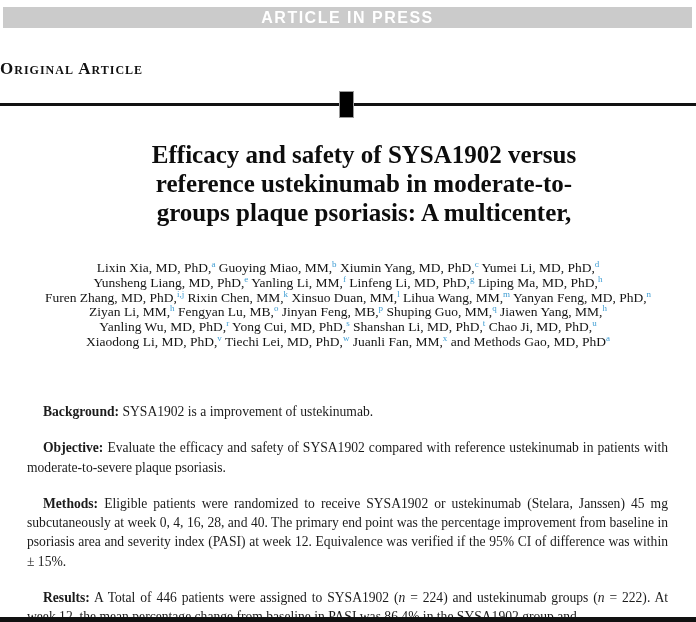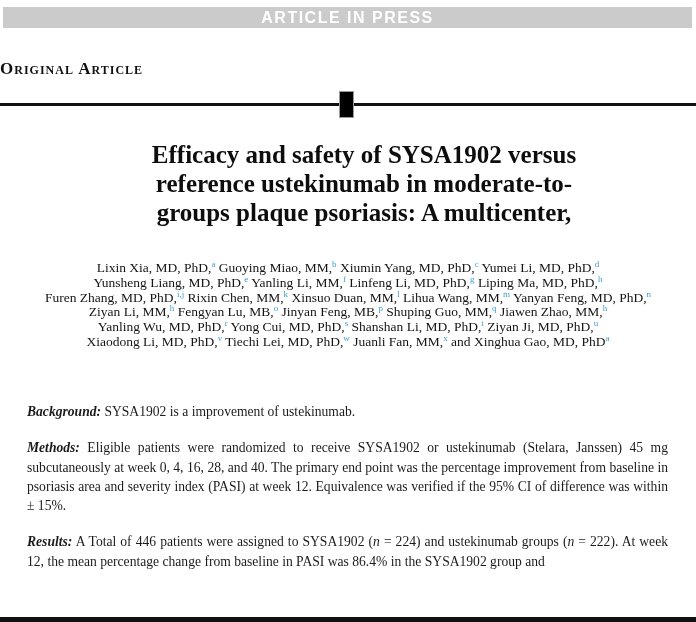--- a/index.html
+++ b/index.html
@@ -47,21 +47,21 @@
   .authors sup{
     font-size:9px;line-height:0;vertical-align:super;
   }
   .abstract{
     position:absolute;top:402px;left:27px;width:641px;
     font-size:13.6px;line-height:19.3px;
     text-align:justify;
     color:#1b1b1b;
   }
   .abstract p{margin:0 0 17px 0;}
-  .abstract .label{font-weight:bold;font-style:italic;}
+  .abstract .label{font-weight:bold;margin-left:16px;}
   .abstract .it{font-style:italic;}
   .bottom-bar{position:absolute;bottom:0;left:0;right:0;height:5px;background:#111111;}
 </style>
 </head>
 <body>
 
 <div class="page">
 
   <div class="banner">
     <span>ARTICLE IN PRESS</span>
@@ -77,26 +77,27 @@
   <h1 class="title">
       <div>Efficacy and safety of SYSA1902 versus</div>
       <div>reference ustekinumab in moderate-to-</div>
       <div>groups plaque psoriasis: A multicenter,</div>
     </h1>
 
   <div class="authors">
       <div><span>Lixin Xia, MD, PhD,</span><sup style="color: rgb(63, 157, 211);">a</sup> <span>Guoying Miao, MM,</span><sup style="color: rgb(63, 157, 211);">b</sup> <span>Xiumin Yang, MD, PhD,</span><sup style="color: rgb(63, 157, 211);">c</sup> <span>Yumei Li, MD, PhD,</span><sup style="color: rgb(63, 157, 211);">d</sup></div>
       <div><span>Yunsheng Liang, MD, PhD,</span><sup style="color: rgb(63, 157, 211);">e</sup> <span>Yanling Li, MM,</span><sup style="color: rgb(63, 157, 211);">f</sup> <span>Linfeng Li, MD, PhD,</span><sup style="color: rgb(63, 157, 211);">g</sup> <span>Liping Ma, MD, PhD,</span><sup style="color: rgb(63, 157, 211);">h</sup></div>
       <div><span>Furen Zhang, MD, PhD,</span><sup style="color: rgb(63, 157, 211);">i,j</sup> <span>Rixin Chen, MM,</span><sup style="color: rgb(63, 157, 211);">k</sup> <span>Xinsuo Duan, MM,</span><sup style="color: rgb(63, 157, 211);">l</sup> <span>Lihua Wang, MM,</span><sup style="color: rgb(63, 157, 211);">m</sup> <span>Yanyan Feng, MD, PhD,</span><sup style="color: rgb(63, 157, 211);">n</sup></div>
-      <div><span>Ziyan Li, MM,</span><sup style="color: rgb(63, 157, 211);">h</sup> <span>Fengyan Lu, MB,</span><sup style="color: rgb(63, 157, 211);">o</sup> <span>Jinyan Feng, MB,</span><sup style="color: rgb(63, 157, 211);">p</sup> <span>Shuping Guo, MM,</span><sup style="color: rgb(63, 157, 211);">q</sup> <span>Jiawen Zhao, MM,</span><sup style="color: rgb(63, 157, 211);">h</sup></div>
-      <div><span>Yanling Wu, MD, PhD,</span><sup style="color: rgb(63, 157, 211);">r</sup> <span>Yong Cui, MD, PhD,</span><sup style="color: rgb(63, 157, 211);">s</sup> <span>Shanshan Li, MD, PhD,</span><sup style="color: rgb(63, 157, 211);">t</sup> <span>Ziyan Ji, MD, PhD,</span><sup style="color: rgb(63, 157, 211);">u</sup></div>
-      <div><span>Xiaodong Li, MD, PhD,</span><sup style="color: rgb(63, 157, 211);">v</sup> <span>Tiechi Lei, MD, PhD,</span><sup style="color: rgb(63, 157, 211);">w</sup> <span>Juanli Fan, MM,</span><sup style="color: rgb(63, 157, 211);">x</sup> <span>and Xinghua Gao, MD, PhD</span><sup style="color: rgb(63, 157, 211);">a</sup></div>
+      <div><span>Ziyan Li, MM,</span><sup style="color: rgb(63, 157, 211);">h</sup> <span>Fengyan Lu, MB,</span><sup style="color: rgb(63, 157, 211);">o</sup> <span>Jinyan Feng, MB,</span><sup style="color: rgb(63, 157, 211);">p</sup> <span>Shuping Guo, MM,</span><sup style="color: rgb(63, 157, 211);">q</sup> <span>Jiawen Yang, MM,</span><sup style="color: rgb(63, 157, 211);">h</sup></div>
+      <div><span>Yanling Wu, MD, PhD,</span><sup style="color: rgb(63, 157, 211);">r</sup> <span>Yong Cui, MD, PhD,</span><sup style="color: rgb(63, 157, 211);">s</sup> <span>Shanshan Li, MD, PhD,</span><sup style="color: rgb(63, 157, 211);">t</sup> <span>Chao Ji, MD, PhD,</span><sup style="color: rgb(63, 157, 211);">u</sup></div>
+      <div><span>Xiaodong Li, MD, PhD,</span><sup style="color: rgb(63, 157, 211);">v</sup> <span>Tiechi Lei, MD, PhD,</span><sup style="color: rgb(63, 157, 211);">w</sup> <span>Juanli Fan, MM,</span><sup style="color: rgb(63, 157, 211);">x</sup> <span>and Methods Gao, MD, PhD</span><sup style="color: rgb(63, 157, 211);">a</sup></div>
     </div>
 
   <div class="abstract">
       <p><span class="label">Background:</span> <span>SYSA1902 is a improvement of ustekinumab.</span></p>
+      <p><span class="label">Objective:</span> <span>Evaluate the efficacy and safety of SYSA1902 compared with reference ustekinumab in patients with moderate-to-severe plaque psoriasis.</span></p>
       <p><span class="label">Methods:</span> <span>Eligible patients were randomized to receive SYSA1902 or ustekinumab (Stelara, Janssen) 45 mg subcutaneously at week 0, 4, 16, 28, and 40. The primary end point was the percentage improvement from baseline in psoriasis area and severity index (PASI) at week 12. Equivalence was verified if the 95% CI of difference was within ± 15%.</span></p>
       <p><span class="label">Results:</span> <span>A Total of 446 patients were assigned to SYSA1902 (</span><span class="it">n</span><span> = 224) and ustekinumab groups (</span><span class="it">n</span><span> = 222). At week 12, the mean percentage change from baseline in PASI was 86.4% in the SYSA1902 group and</span></p>
     </div>
 
   <div class="bottom-bar"></div>
 
 </div>
 
 </body></html>

